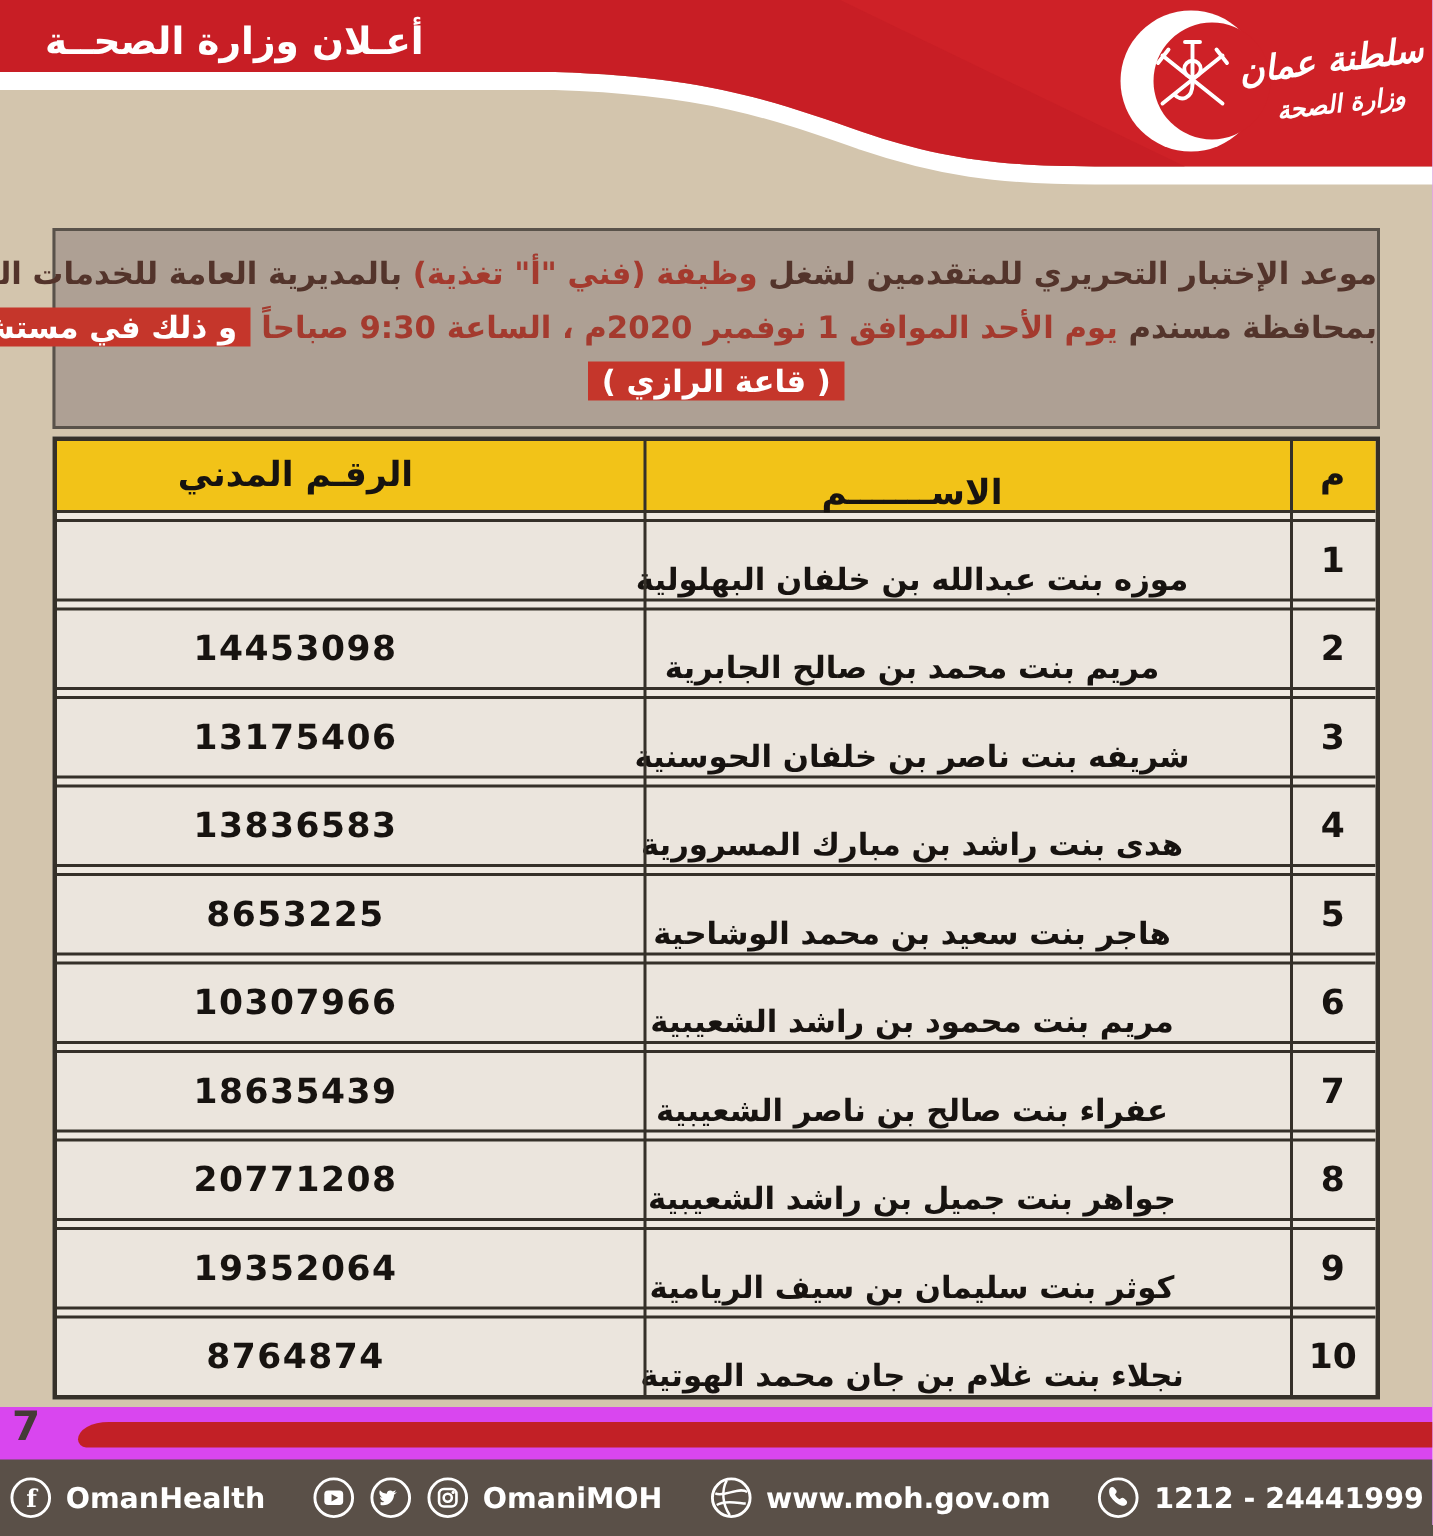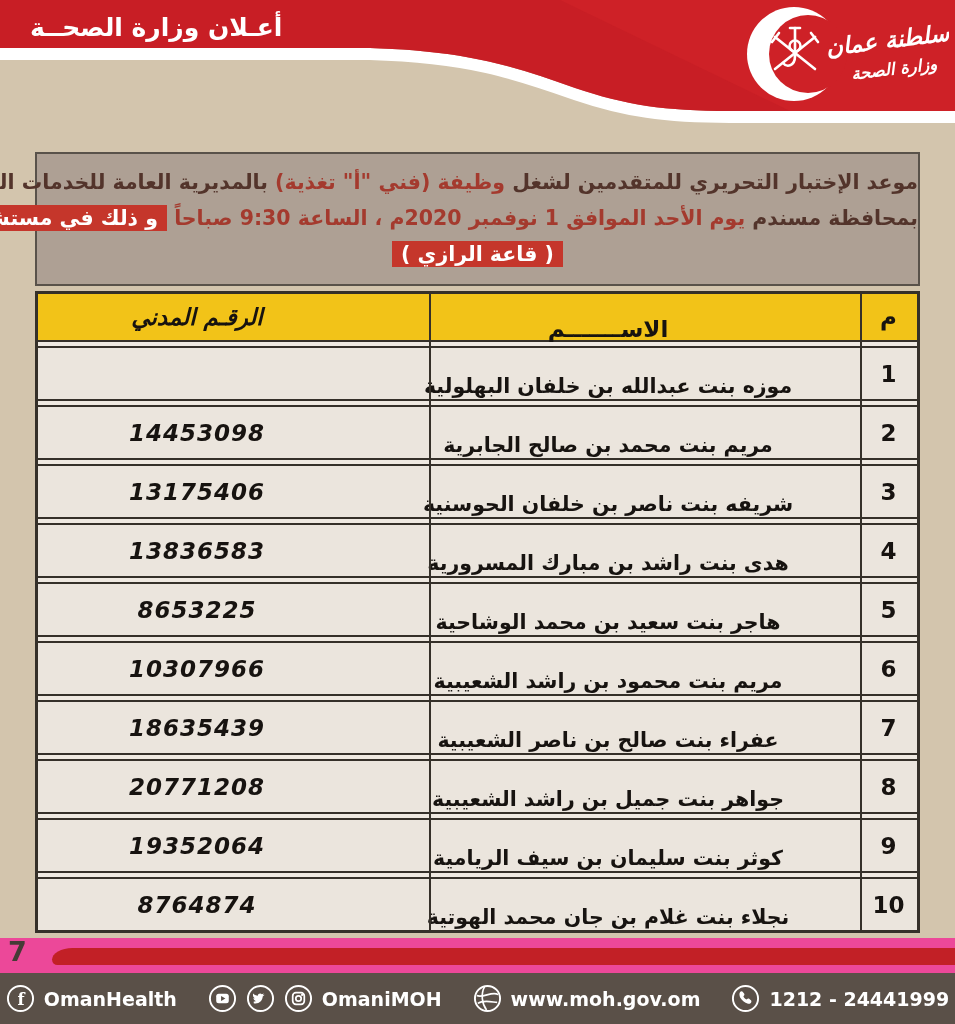--- a/index.html
+++ b/index.html
@@ -1,18 +1,18 @@
 <!DOCTYPE html>
 <html><head>
 <meta charset="utf-8">
 <style>
   html,body { margin:0; padding:0; }
   .page {
     position:relative; width:955px; height:1024px; overflow:hidden;
-    background:#ec4899; font-family:"DejaVu Sans", sans-serif;
+    background:#d946ef; font-family:"DejaVu Sans", sans-serif;
   }
   .tan-section { position:absolute; top:0; left:0; width:955px; height:938px;
     background:#D3C5AD; }
   .banner-svg { position:absolute; top:0; left:0; display:block; }
   .banner-title { position:absolute; top:13px; left:30px; color:#fff;
     font-weight:bold; font-size:25px; direction:rtl; letter-spacing:0.5px; }
   .logo-svg { position:absolute; top:2px; right:6px; display:block; }
 
   
   .notice { position:absolute; left:35px; top:152px; width:885px; height:134px;
@@ -31,21 +31,21 @@
   .vline { position:absolute; top:0; bottom:0; width:2.5px; background:#353029; z-index:3; }
   .vl-1 { right:55px; } .vl-2 { right:486px; }
   .thead { display:flex; height:46px; background:#F2C318; font-weight:bold; }
   .trow  { display:flex; height:51px; font-weight:bold; }
   .tsep  { height:4px; background:#EFE9E1; border-top:2px solid #353029;
     border-bottom:2px solid #353029; }
   .cell { display:flex; align-items:center; justify-content:center; height:100%;
     box-sizing:border-box; color:#171310; }
   .c-idx  { width:57px;  font-size:23px; }
   .c-name { width:504px; font-size:20.5px;margin-top:12px; }
-  .c-civil{ flex:1; font-size:23px; letter-spacing:1px;font-style:italic; }
+  .c-civil{ flex:1; font-size:23px; letter-spacing:1px; }
   .thead .cell { font-size:23px; }
 
   
   .page-num { position:absolute; left:8px; top:936px; font-size:27px;
     font-weight:bold; color:#453B36; }
   .red-bar { position:absolute; left:52px; right:0; top:948px; height:17px;
     background:#C22026; border-radius:30px 0 0 8px / 17px 0 0 8px; }
   .footer { position:absolute; left:0; top:973px; width:955px; height:51px;
     background:#5A5048; display:flex; align-items:center; justify-content:center;
     gap:9px; color:#fff; font-weight:bold; font-size:19px; direction:ltr; }

